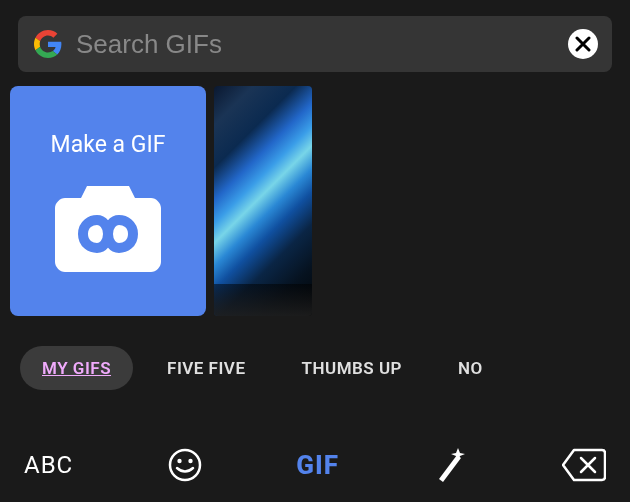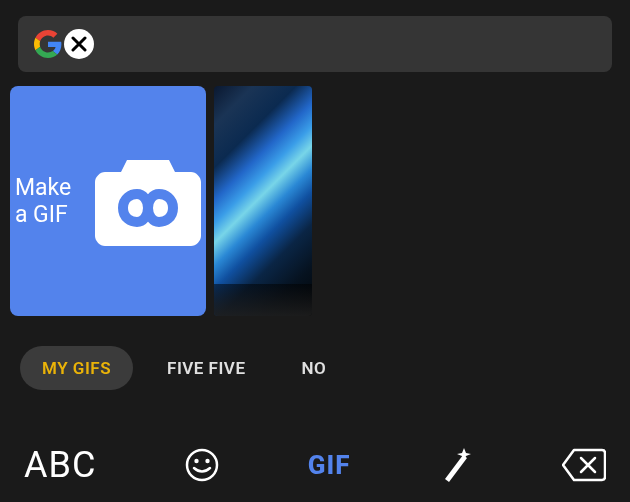--- a/index.html
+++ b/index.html
@@ -60,21 +60,21 @@
       display: flex;
       gap: 8px;
       padding: 14px 10px 0 10px;
     }
     .make-gif-tile {
       width: 196px;
       height: 230px;
       background: #5383EC;
       border-radius: 8px;
       display: flex;
-      flex-direction: row;
+      flex-direction: column;
       align-items: center;
       justify-content: center;
       padding: 18px;
       gap: 24px;
       cursor: pointer;
     }
     .make-gif-label {
       color: #fff;
       font-size: 23px;
       font-weight: 400;
@@ -117,35 +117,36 @@
       border-radius: 24px;
       font-size: 17px;
       font-weight: 600;
       letter-spacing: 0.5px;
       color: #e0e0e0;
       cursor: pointer;
       flex-shrink: 0;
     }
     .category-pill.active {
       background: #3b3b3b;
-      color: #eab308;
+      color: #f0abfc;
+      text-decoration: underline;
     }
     .bottom-bar {
       position: absolute;
       bottom: 0;
       left: 0;
       right: 0;
       height: 74px;
       display: flex;
       align-items: center;
       justify-content: space-between;
       padding: 0 24px;
     }
     .abc-btn {
-      font-size: 36px;
+      font-size: 24px;
       font-weight: 400;
       color: #fff;
       letter-spacing: 1px;
       cursor: pointer;
     }
     .bottom-icon {
       cursor: pointer;
       display: flex;
       align-items: center;
       justify-content: center;
@@ -162,20 +163,21 @@
 
 <div class="search-bar">
   <div class="google-logo">
     <svg width="28" height="28" viewBox="0 0 48 48">
       <path fill="#EA4335" d="M24 9.5c3.54 0 6.71 1.22 9.21 3.6l6.85-6.85C35.9 2.38 30.47 0 24 0 14.62 0 6.51 5.38 2.56 13.22l7.98 6.19C12.43 13.72 17.74 9.5 24 9.5z"></path>
       <path fill="#4285F4" d="M46.98 24.55c0-1.57-.15-3.09-.38-4.55H24v9.02h12.94c-.58 2.96-2.26 5.48-4.78 7.18l7.73 6c4.51-4.18 7.09-10.36 7.09-17.65z"></path>
       <path fill="#FBBC05" d="M10.53 28.59c-.48-1.45-.76-2.99-.76-4.59s.27-3.14.76-4.59l-7.98-6.19C.92 16.46 0 20.12 0 24c0 3.88.92 7.54 2.56 10.78l7.97-6.19z"></path>
       <path fill="#34A853" d="M24 48c6.48 0 11.93-2.13 15.89-5.81l-7.73-6c-2.15 1.45-4.92 2.3-8.16 2.3-6.26 0-11.57-4.22-13.47-9.91l-7.98 6.19C6.51 42.62 14.62 48 24 48z"></path>
     </svg>
   </div>
+  <input class="search-input" type="text" placeholder="Search GIFs" style="">
   <div class="close-btn">
     <svg width="16" height="16" viewBox="0 0 16 16">
       <path d="M2 2 L14 14 M14 2 L2 14" stroke="#000" stroke-width="3" stroke-linecap="round"></path>
     </svg>
   </div>
 </div>
 
 <div class="gif-row">
   <div class="make-gif-tile">
     <div class="make-gif-label">Make a GIF</div>
@@ -185,20 +187,21 @@
         <path fill="none" stroke="#5383EC" stroke-width="10" stroke-linecap="round" d="M28 52 C28 42 36 38 42 38 C48 38 53 44 53 52 C53 60 58 66 64 66 C70 66 78 62 78 52 C78 42 70 38 64 38 C58 38 53 44 53 52 C53 60 48 66 42 66 C36 66 28 62 28 52 Z"></path>
       </svg>
     </div>
   </div>
   <div class="gif-thumbnail"></div>
 </div>
 
 <div class="category-row">
   <div class="category-pill active">MY GIFS</div>
   <div class="category-pill">FIVE FIVE</div>
+  <div class="category-pill">THUMBS UP</div>
   <div class="category-pill">NO</div>
 </div>
 
 <div class="bottom-bar">
   <div class="abc-btn">ABC</div>
   <div class="bottom-icon">
     <svg width="34" height="34" viewBox="0 0 34 34">
       <circle cx="17" cy="17" r="15" fill="none" stroke="#fff" stroke-width="2.5"></circle>
       <circle cx="11.5" cy="13" r="2.2" fill="#fff"></circle>
       <circle cx="22.5" cy="13" r="2.2" fill="#fff"></circle>

